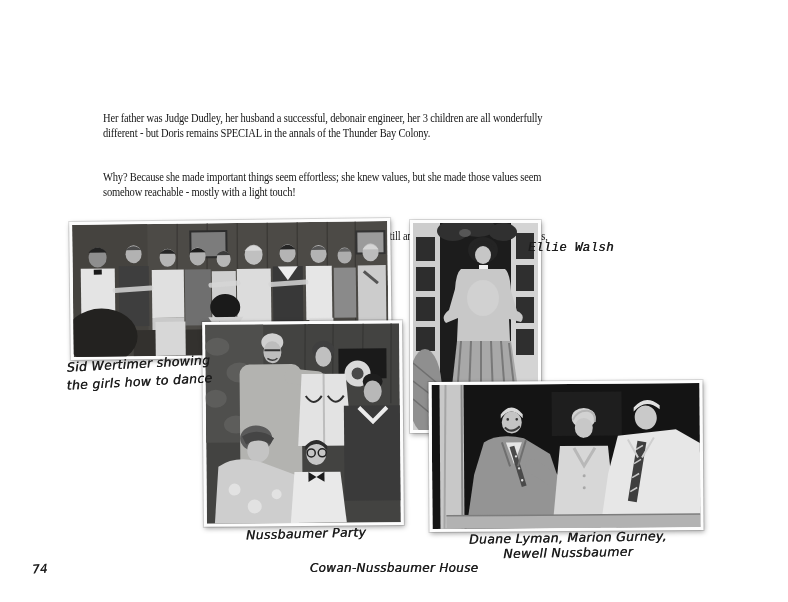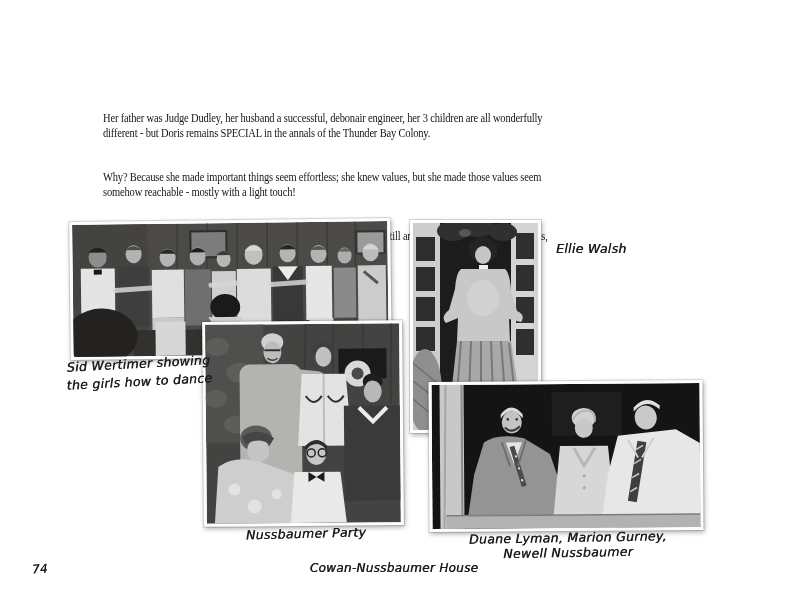--- a/index.html
+++ b/index.html
@@ -29,21 +29,21 @@
   #photo-trio {left:429px;top:381px;z-index:3;transform:rotate(-0.4deg);}
   
   .hand{
     position:absolute;z-index:5;
     font-family:"DejaVu Sans", sans-serif;font-style:italic;
     font-size:12.5px;color:#1d1d1d;letter-spacing:0.3px;
     text-shadow:0.4px 0 0 #1d1d1d;
     white-space:pre-line;
   }
   #cap-sid{left:64px;top:355px;width:150px;text-align:center;line-height:18px;transform:rotate(-3deg);}
-  #cap-ellie{left:556px;top:241px;}
+  #cap-ellie{left:528px;top:241px;font-family:Liberation Mono, monospace;}
   #cap-party{left:206px;top:526px;width:200px;text-align:center;transform:rotate(-1.5deg);}
   #cap-trio{left:440px;top:530px;width:256px;text-align:center;line-height:15px;transform:rotate(-1deg);}
   #footer-num{left:32px;top:562px;font-size:12px;transform:rotate(-4deg);}
   #footer-title{left:0;top:561px;width:788px;text-align:center;font-size:12px;}
 </style>
 </head>
 <body>
 
 <div class="text-block">
   <p>Her father was Judge Dudley, her husband a successful, debonair engineer, her 3 children are all wonderfully

